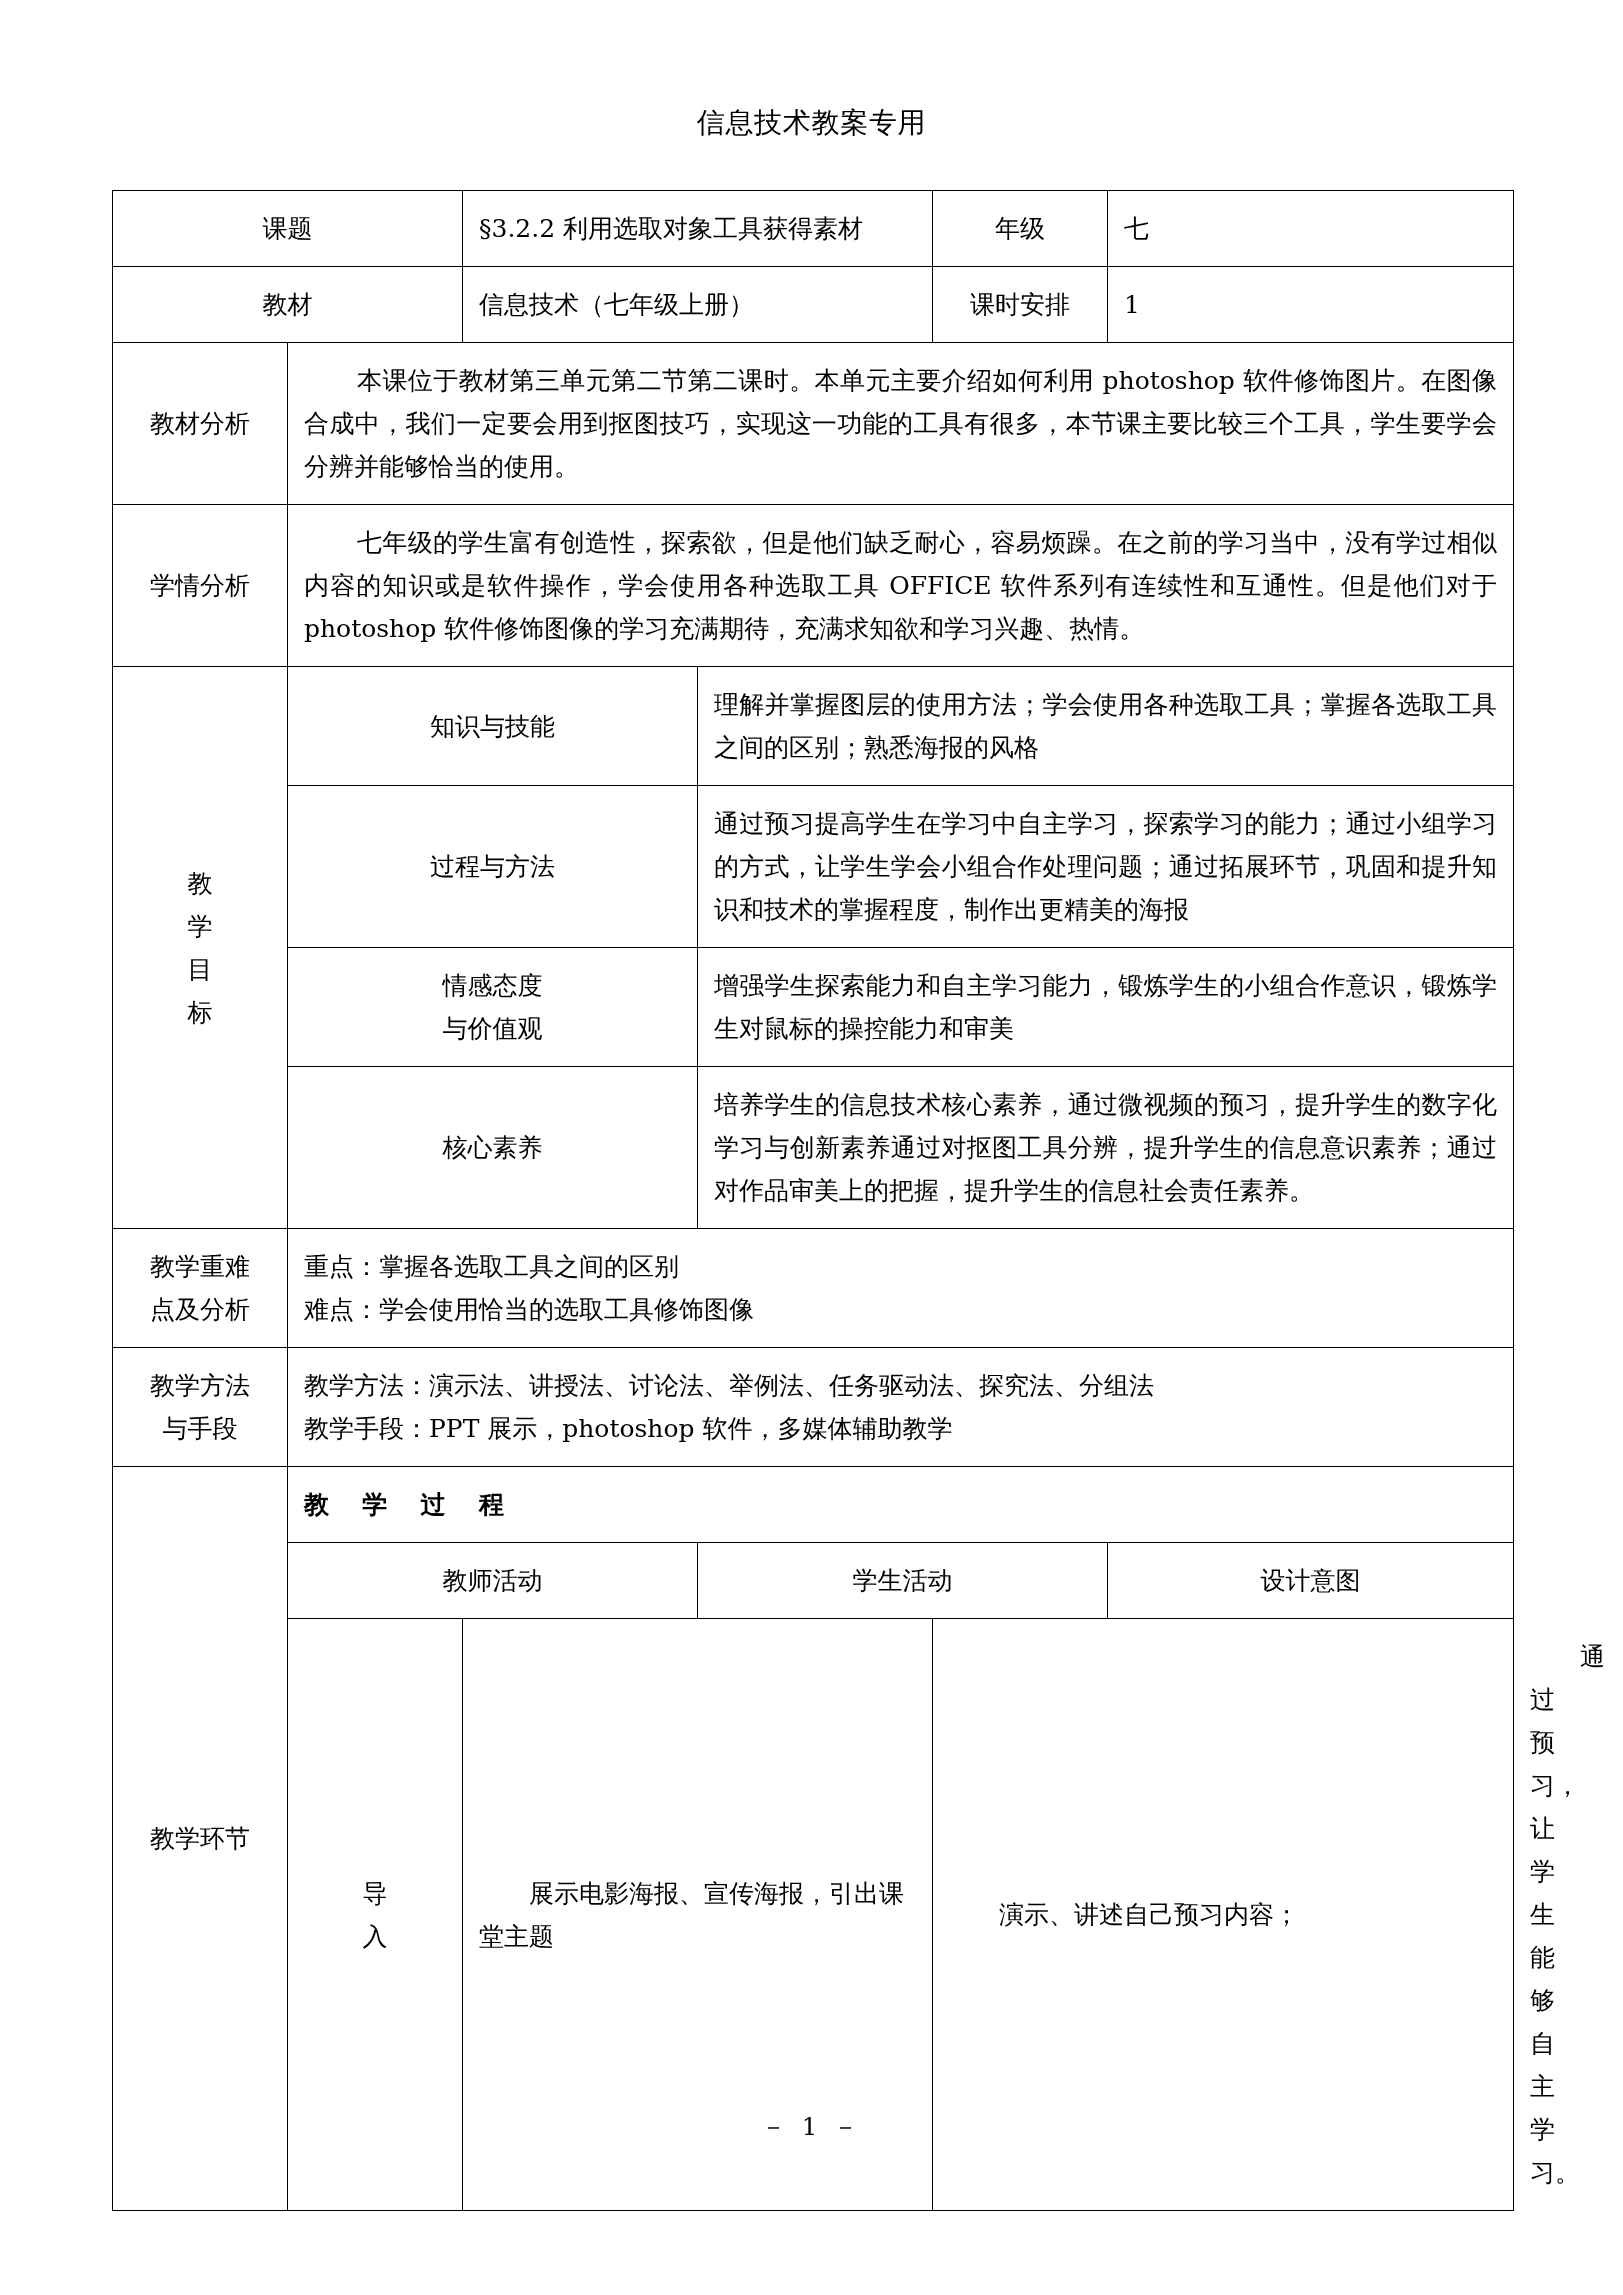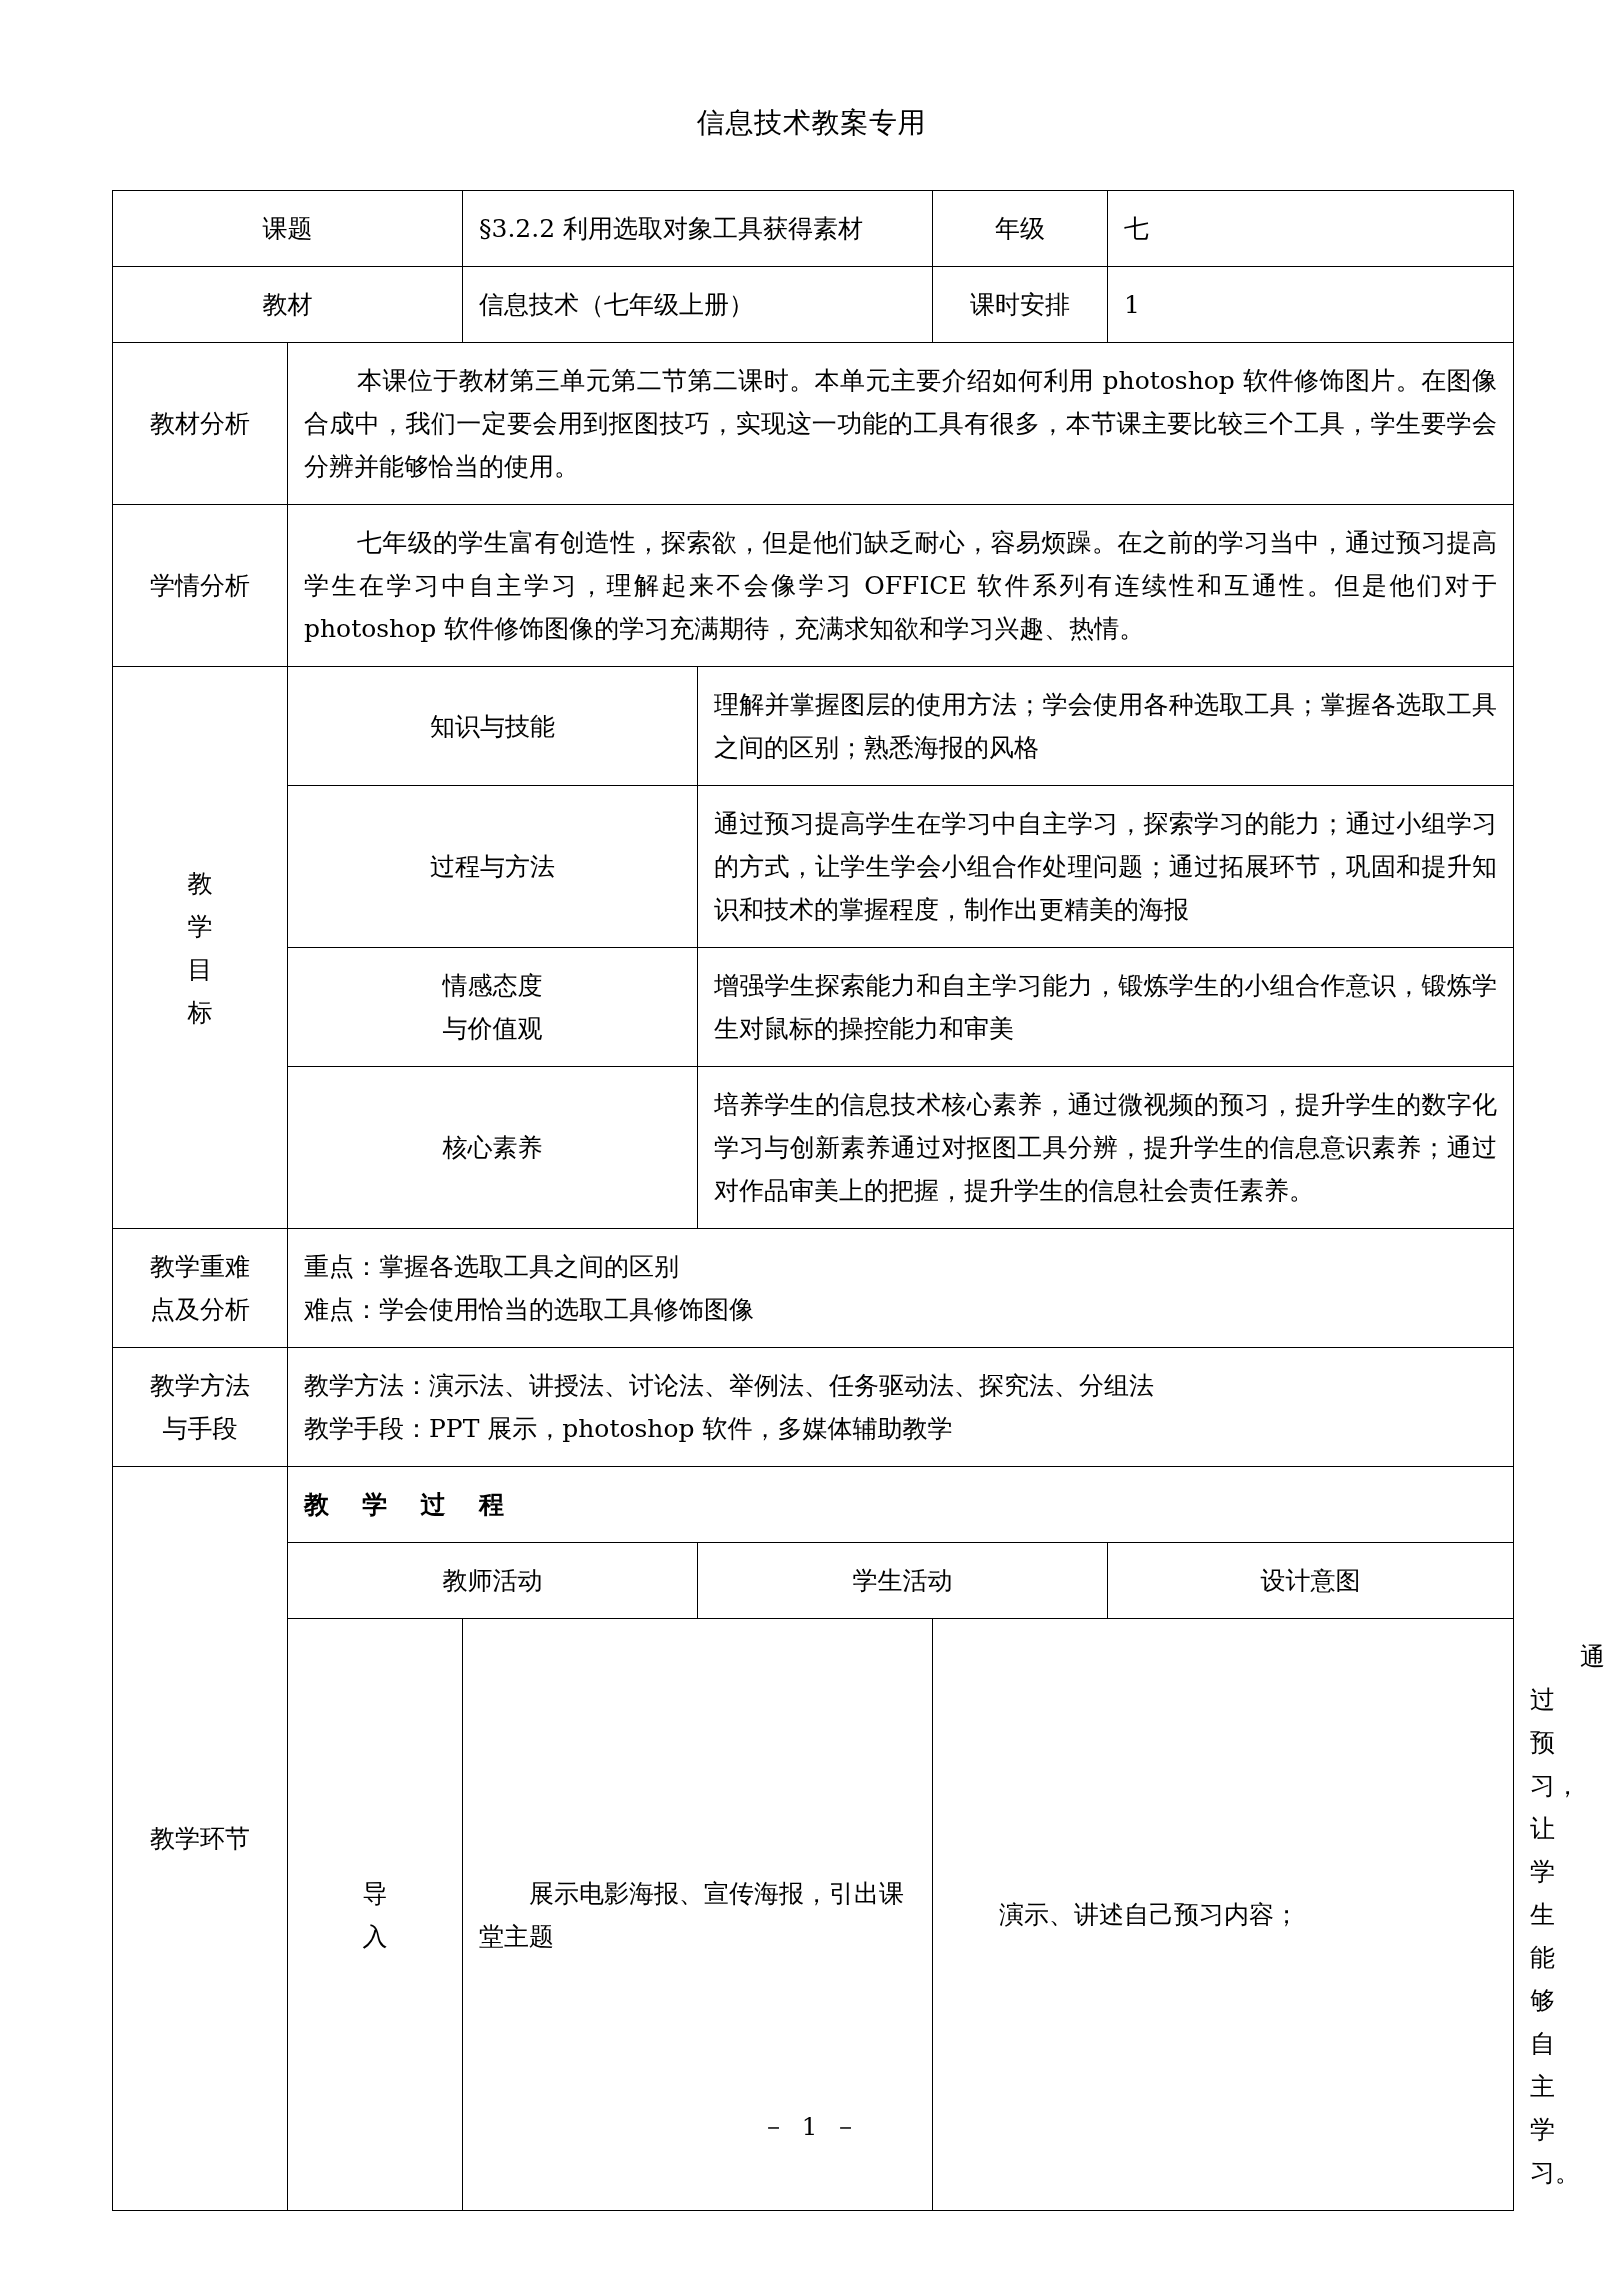--- a/index.html
+++ b/index.html
@@ -195,21 +195,21 @@
         <td class="val">1</td>
       </tr>
 
       <tr>
         <td class="lbl">教材分析</td>
         <td colspan="5" class="para">本课位于教材第三单元第二节第二课时。本单元主要介绍如何利用 photoshop 软件修饰图片。在图像合成中，我们一定要会用到抠图技巧，实现这一功能的工具有很多，本节课主要比较三个工具，学生要学会分辨并能够恰当的使用。</td>
       </tr>
 
       <tr>
         <td class="lbl">学情分析</td>
-        <td colspan="5" class="para">七年级的学生富有创造性，探索欲，但是他们缺乏耐心，容易烦躁。在之前的学习当中，通过预习提高学生在学习中自主学习，理解起来不会像学习 OFFICE 软件系列有连续性和互通性。但是他们对于 photoshop 软件修饰图像的学习充满期待，充满求知欲和学习兴趣、热情。</td>
+        <td colspan="5" class="para">七年级的学生富有创造性，探索欲，但是他们缺乏耐心，容易烦躁。在之前的学习当中，没有学过相似内容的知识或是软件操作，学会使用各种选取工具 OFFICE 软件系列有连续性和互通性。但是他们对于 photoshop 软件修饰图像的学习充满期待，充满求知欲和学习兴趣、热情。</td>
       </tr>
 
       <tr>
         <td rowspan="4" class="lbl-vert">
           <span class="ch">教</span>
           <span class="ch">学</span>
           <span class="ch">目</span>
           <span class="ch">标</span>
         </td>
         <td colspan="2" class="subrow-label">知识与技能</td>

